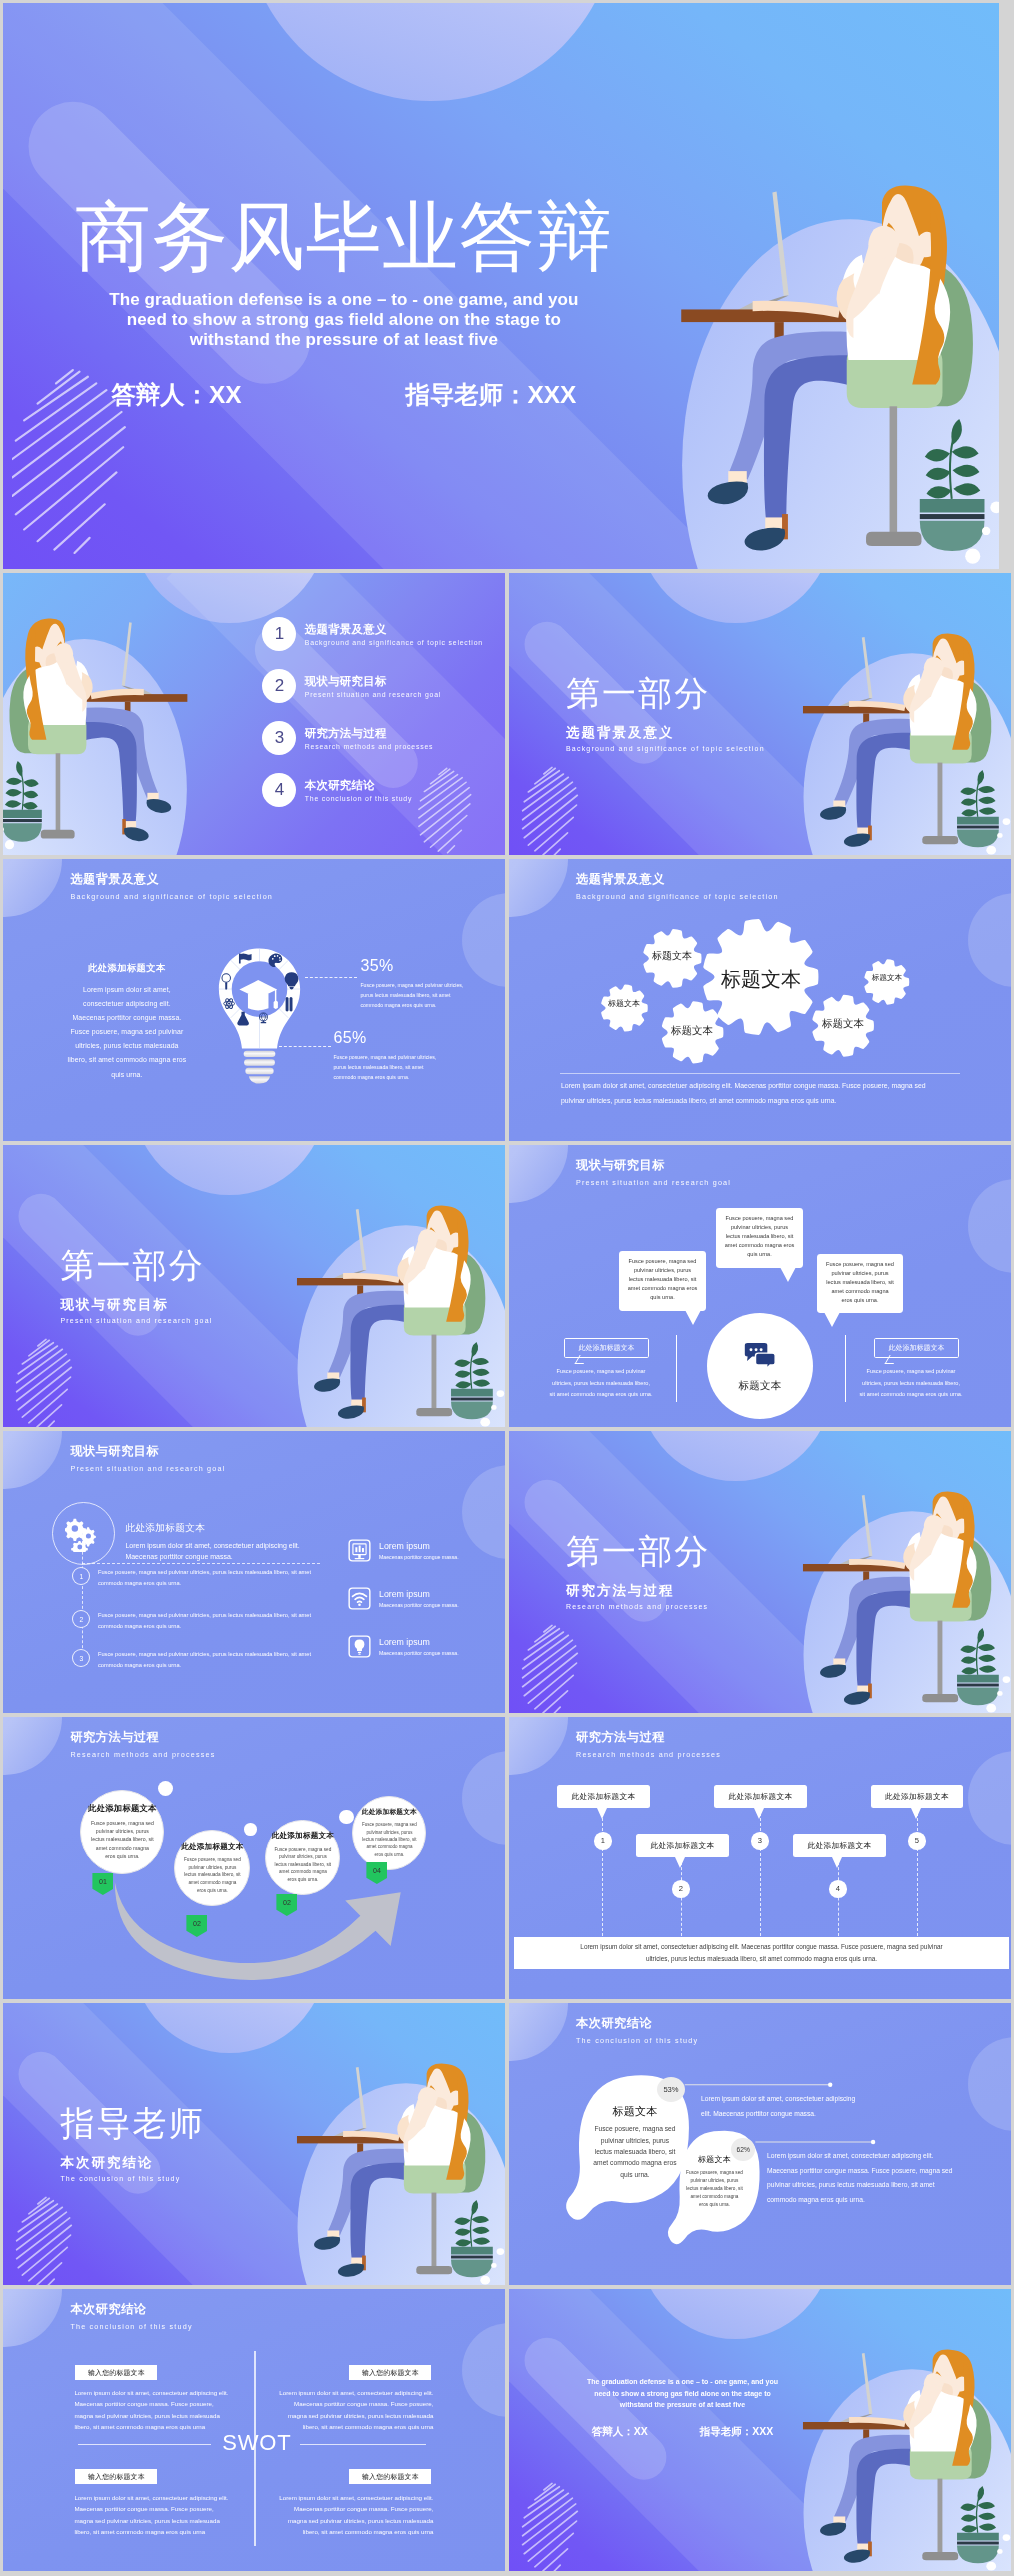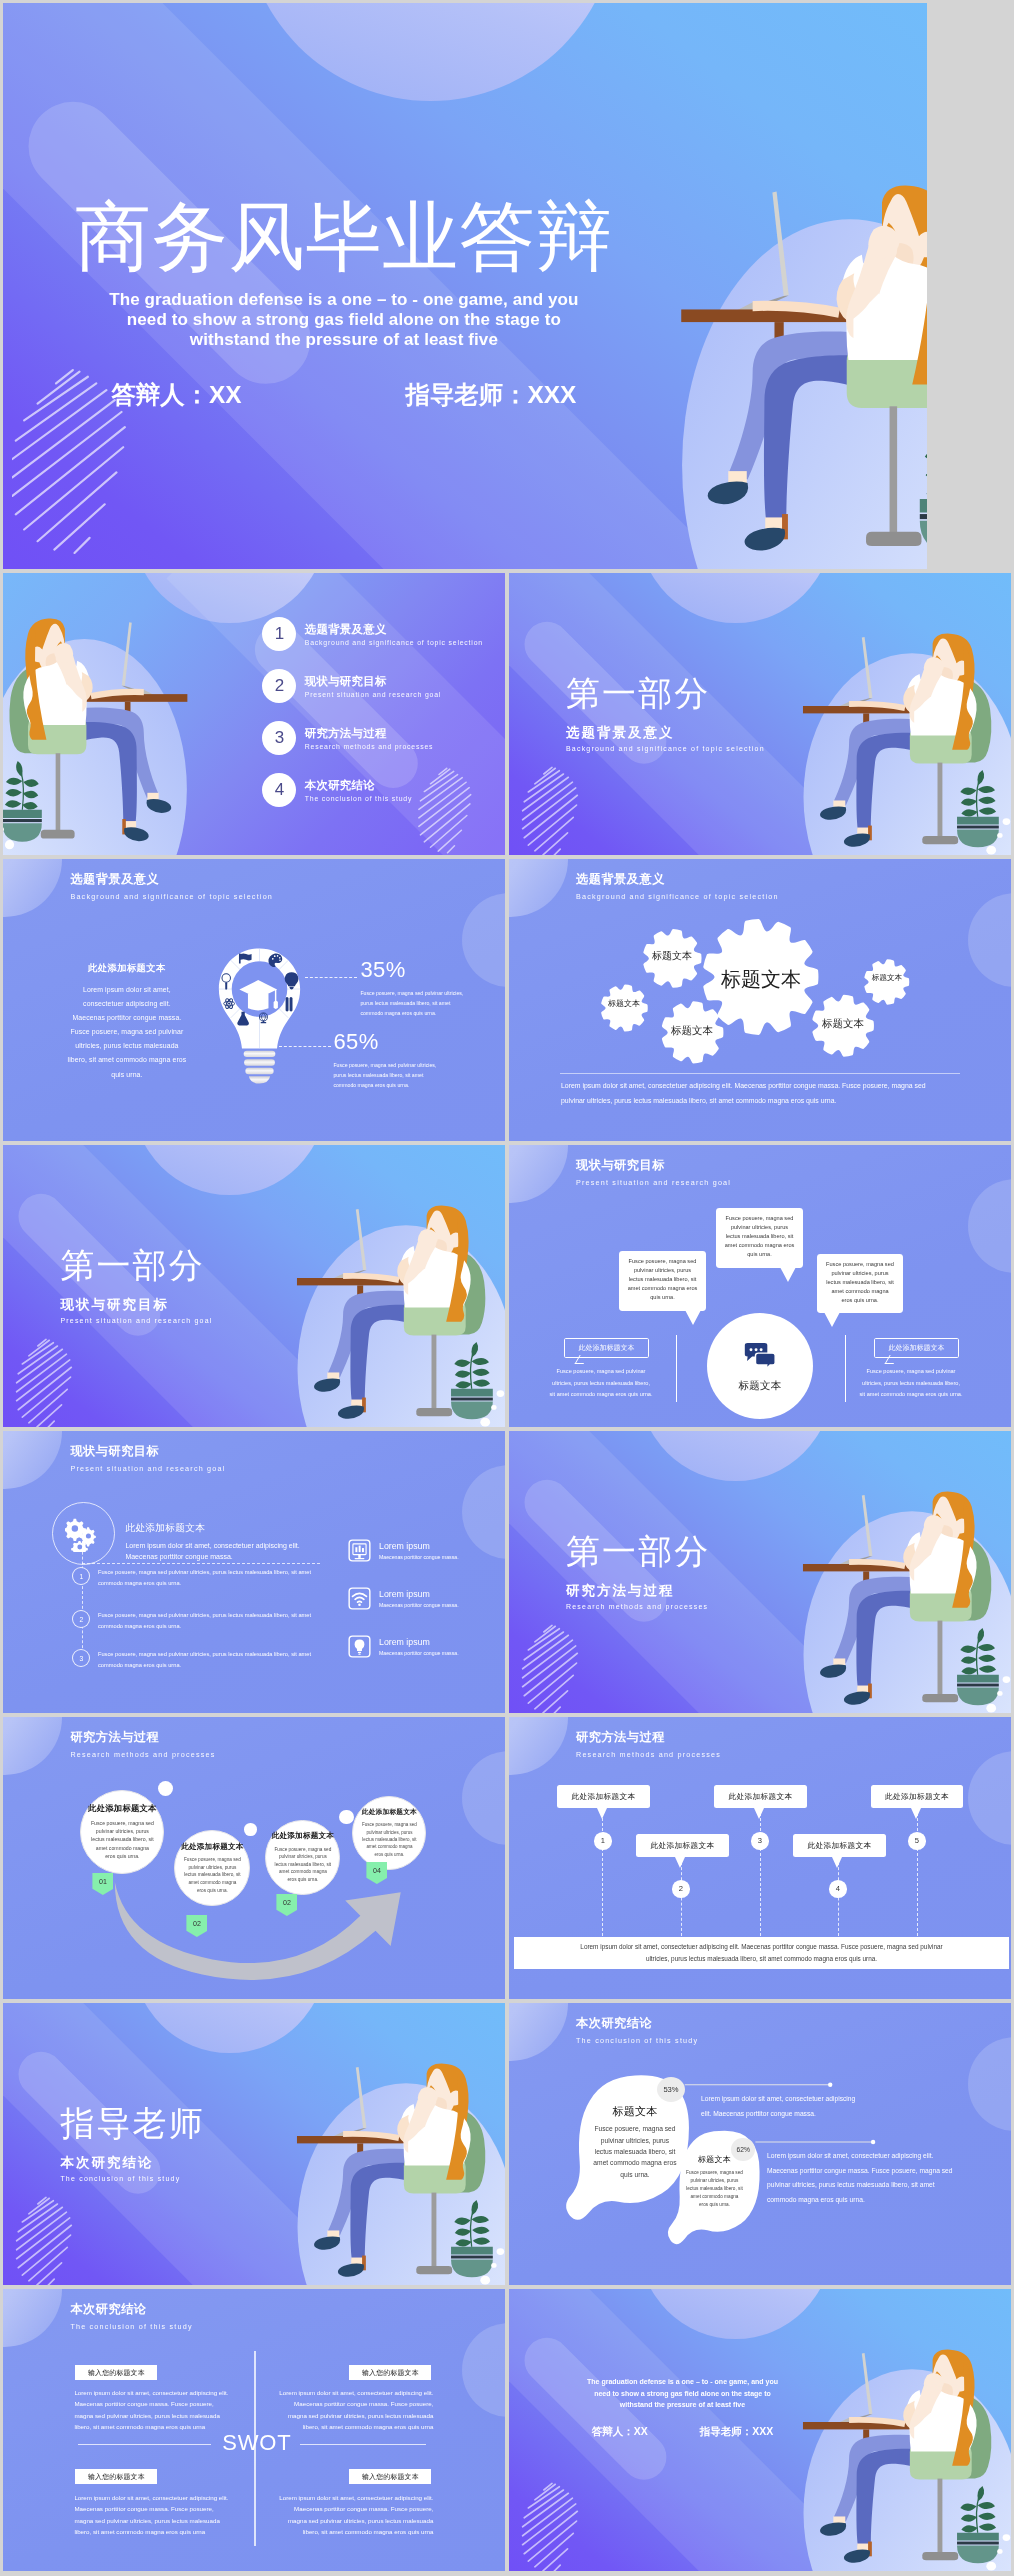--- a/index.html
+++ b/index.html
@@ -1,19 +1,19 @@
 <!DOCTYPE html>
 <html style="font-size:13.5px"><head>
 <meta charset="utf-8">
 <style>
   html,body{margin:0;padding:0;}
   body{width:1014px;height:2576px;background:#d4d4d4;font-family:"Liberation Sans",sans-serif;overflow:hidden;}
   .page{position:relative;width:1014px;height:2576px;}
   .slide{position:absolute;overflow:hidden;background:#7b8ef0;}
-  .s1{left:3.4px;top:3.4px;width:924px;height:566px;}
+  .s1{left:3.4px;top:3.4px;width:996px;height:566px;}
   .half{width:502px;height:282px;}
   .cL{left:3.4px;} .cR{left:509px;}
   .r1{top:573px;} .r2{top:859px;} .r3{top:1145px;} .r4{top:1431px;}
   .r5{top:1717px;} .r6{top:2003px;} .r7{top:2289px;}
 
   
   .bgA{position:absolute;inset:0;background:linear-gradient(38deg,#7050f6 0%,#7157f5 12%,#757ef3 32%,#7b92f2 48%,#7ba4f6 62%,#75b6f9 82%,#71bcfa 100%);}
   .bgC{position:absolute;inset:0;background:linear-gradient(135deg,#78b8f9 0%,#7cacf7 22%,#8098f3 42%,#8287f2 56%,#7d72f4 74%,#7a61f6 100%);}
   .bgB{position:absolute;inset:0;background:linear-gradient(160deg,#8499f1 0%,#8196f1 30%,#7e93f0 60%,#7d92f0 100%);}
 
@@ -44,21 +44,21 @@
   .tocTxt{margin-left:8.4px;color:#fff;display:block;}
   .tocTxt b{display:block;font-size:11.4px;font-weight:bold;letter-spacing:0.3px;}
   .tocTxt i{display:block;font-style:normal;font-size:6.9px;letter-spacing:0.8px;margin-top:2.5px;opacity:.95;}
   .bulbLeft{position:absolute;left:63px;top:103px;width:121px;color:#fff;text-align:center;}
   .blTitle{font-size:9.3px;font-weight:bold;letter-spacing:0.4px;}
   .blBody{font-size:6.9px;line-height:2.05;margin-top:7.6px;letter-spacing:0.1px;}
   .bulbSvg{position:absolute;left:215px;top:87px;width:83px;height:140px;}
   .stat{position:absolute;color:#fff;}
   .stat1{left:357px;top:98px;width:122px;}
   .stat2{left:330px;top:170px;width:122px;}
-  .statVal{font-size:22px;letter-spacing:0.4px;font-weight:400;}
+  .statVal{font-size:16px;letter-spacing:0.4px;font-weight:400;}
   .statBody{font-size:5.2px;line-height:1.95;margin-top:5px;width:104px;}
   .dashLn{position:absolute;height:0;border-top:0.8px dashed rgba(255,255,255,.85);}
   .gearsSvg{position:absolute;left:0;top:0;width:502px;height:283px;}
   .gearLbl{position:absolute;width:118px;text-align:center;color:#222;line-height:1;}
   .gearRule{position:absolute;left:51px;top:214px;width:400px;height:0.8px;background:rgba(255,255,255,.55);}
   .gearCap{position:absolute;left:52px;top:220px;width:383px;color:#fff;font-size:6.9px;line-height:2.1;}
   .bub{position:absolute;background:#fff;border-radius:3.4px;box-sizing:border-box;padding:5.9px 8.4px;}
   .bub .bubTxt{font-size:5.6px;line-height:1.62;color:#3a3a3a;text-align:center;}
   .bubTail{position:absolute;bottom:-14.3px;width:0;height:0;border-left:8.4px solid transparent;border-right:8.4px solid transparent;border-top:15px solid #fff;}
   .bubTop{left:207px;top:63px;width:87px;height:60px;}
@@ -93,21 +93,21 @@
   .lsIco{width:23px;height:23px;flex:0 0 23px;}
   .lsIco svg{width:23px;height:23px;display:block;}
   .lsSideTxt{margin-left:7.6px;color:#fff;}
   .lsSideTxt b{display:block;font-size:8.8px;font-weight:normal;}
   .lsSideTxt i{display:block;font-style:normal;font-size:5.2px;margin-top:2.5px;}
   .arrowSvg{position:absolute;left:0;top:0;width:502px;height:283px;}
   .pcCirc{position:absolute;border-radius:50%;background:#fff;border:1.3px solid #e6e6ea;box-sizing:border-box;
           display:flex;flex-direction:column;align-items:center;justify-content:center;text-align:center;}
   .pcT{color:#1a1a1a;font-weight:bold;letter-spacing:0.2px;}
   .pcB{color:#4a4a4a;line-height:1.62;margin-top:4.2px;}
-  .pcTag{position:absolute;width:21px;height:15px;background:#86efac;color:#333;font-size:7.1px;
+  .pcTag{position:absolute;width:21px;height:15px;background:#22c55e;color:#333;font-size:7.1px;
          display:flex;align-items:center;justify-content:center;
          clip-path:polygon(0 0,100% 0,100% 72%,50% 100%,0 72%);padding-bottom:3.4px;box-sizing:content-box;height:18.5px;}
   .pcDot{position:absolute;border-radius:50%;background:#fff;}
   .tlBox{position:absolute;background:#fff;border-radius:2.5px;display:flex;align-items:center;justify-content:center;
          color:#1a1a1a;font-size:7.7px;letter-spacing:0.3px;}
   .tlTail{position:absolute;bottom:-11px;width:0;height:0;border-left:5.9px solid transparent;border-right:5.9px solid transparent;border-top:11.8px solid #fff;}
   .tlDash{position:absolute;width:0;border-left:0.8px dashed rgba(255,255,255,.8);}
   .tlNode{position:absolute;width:17.7px;height:17.7px;border-radius:50%;background:#fff;color:#333;font-size:7.6px;
           display:flex;align-items:center;justify-content:center;}
   .tlBand{position:absolute;left:5px;top:220px;width:495px;height:32px;background:#fff;display:flex;align-items:center;justify-content:center;}

